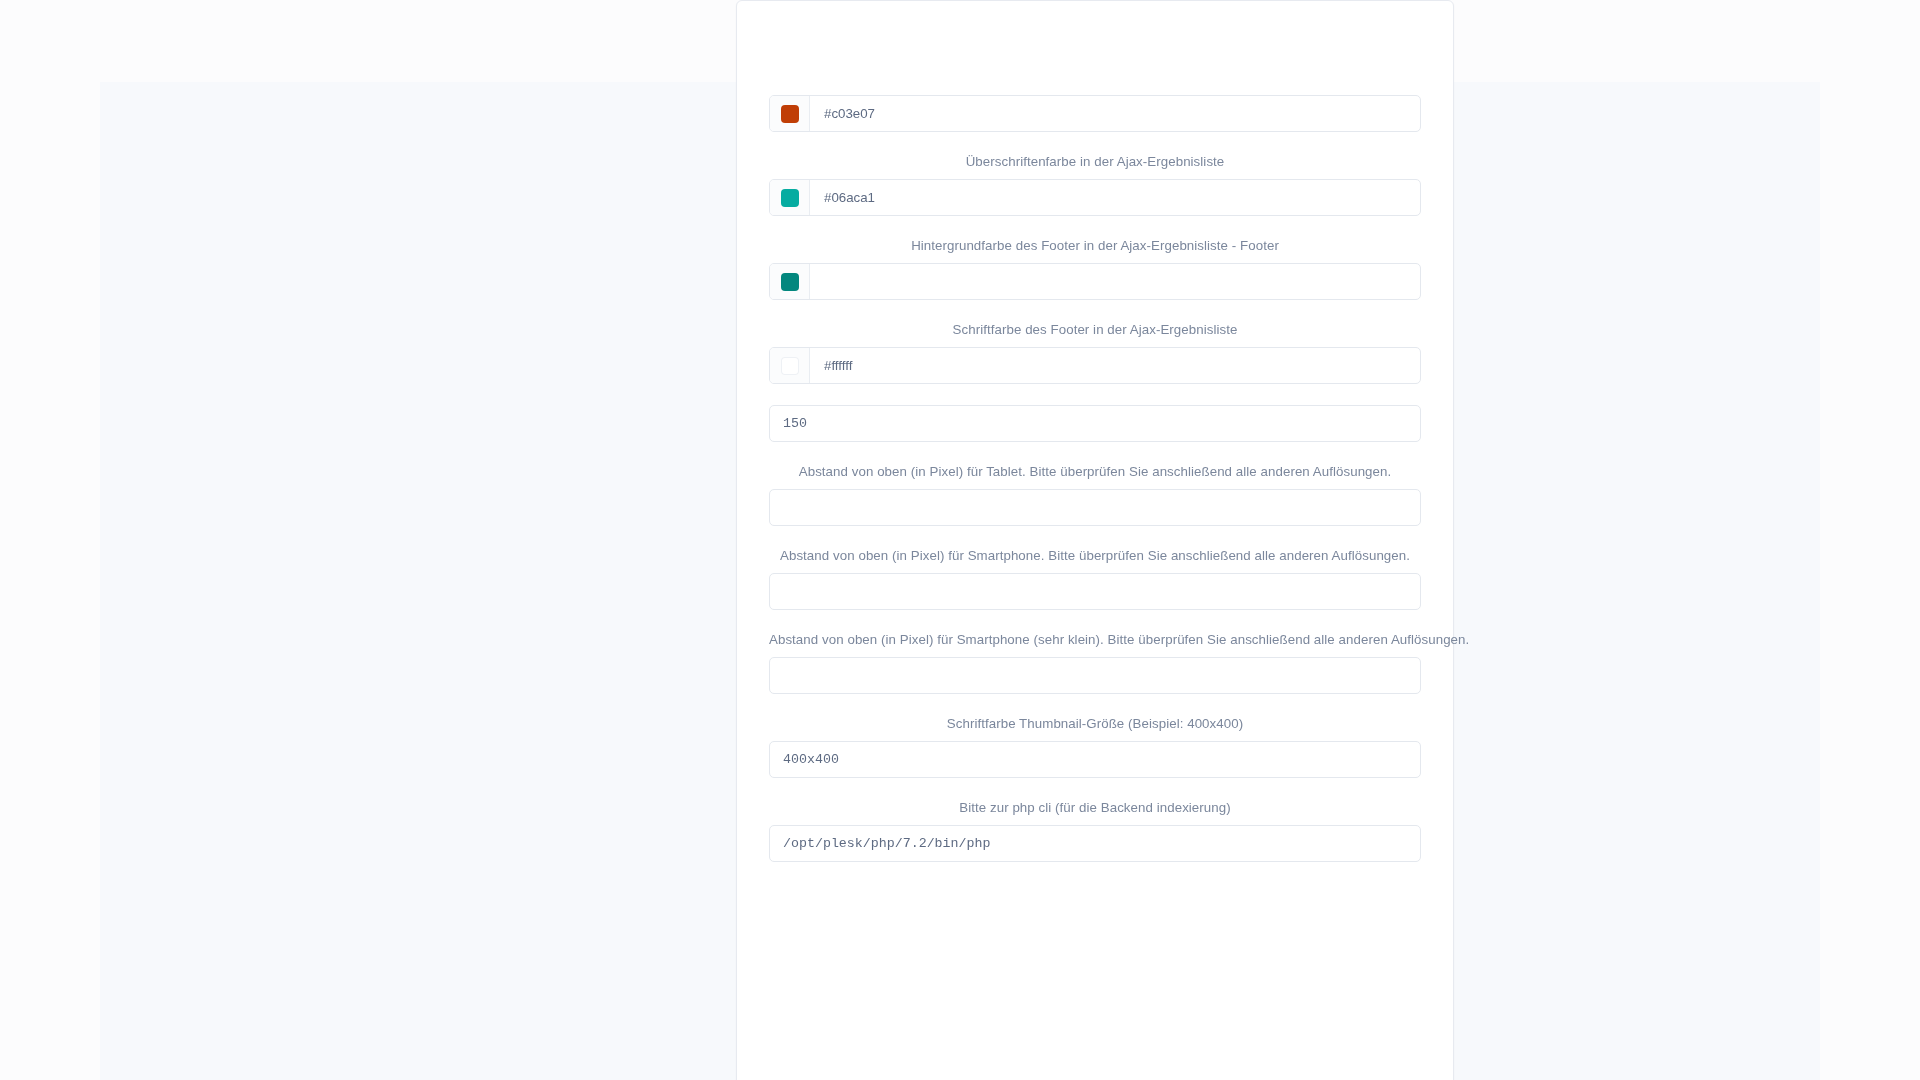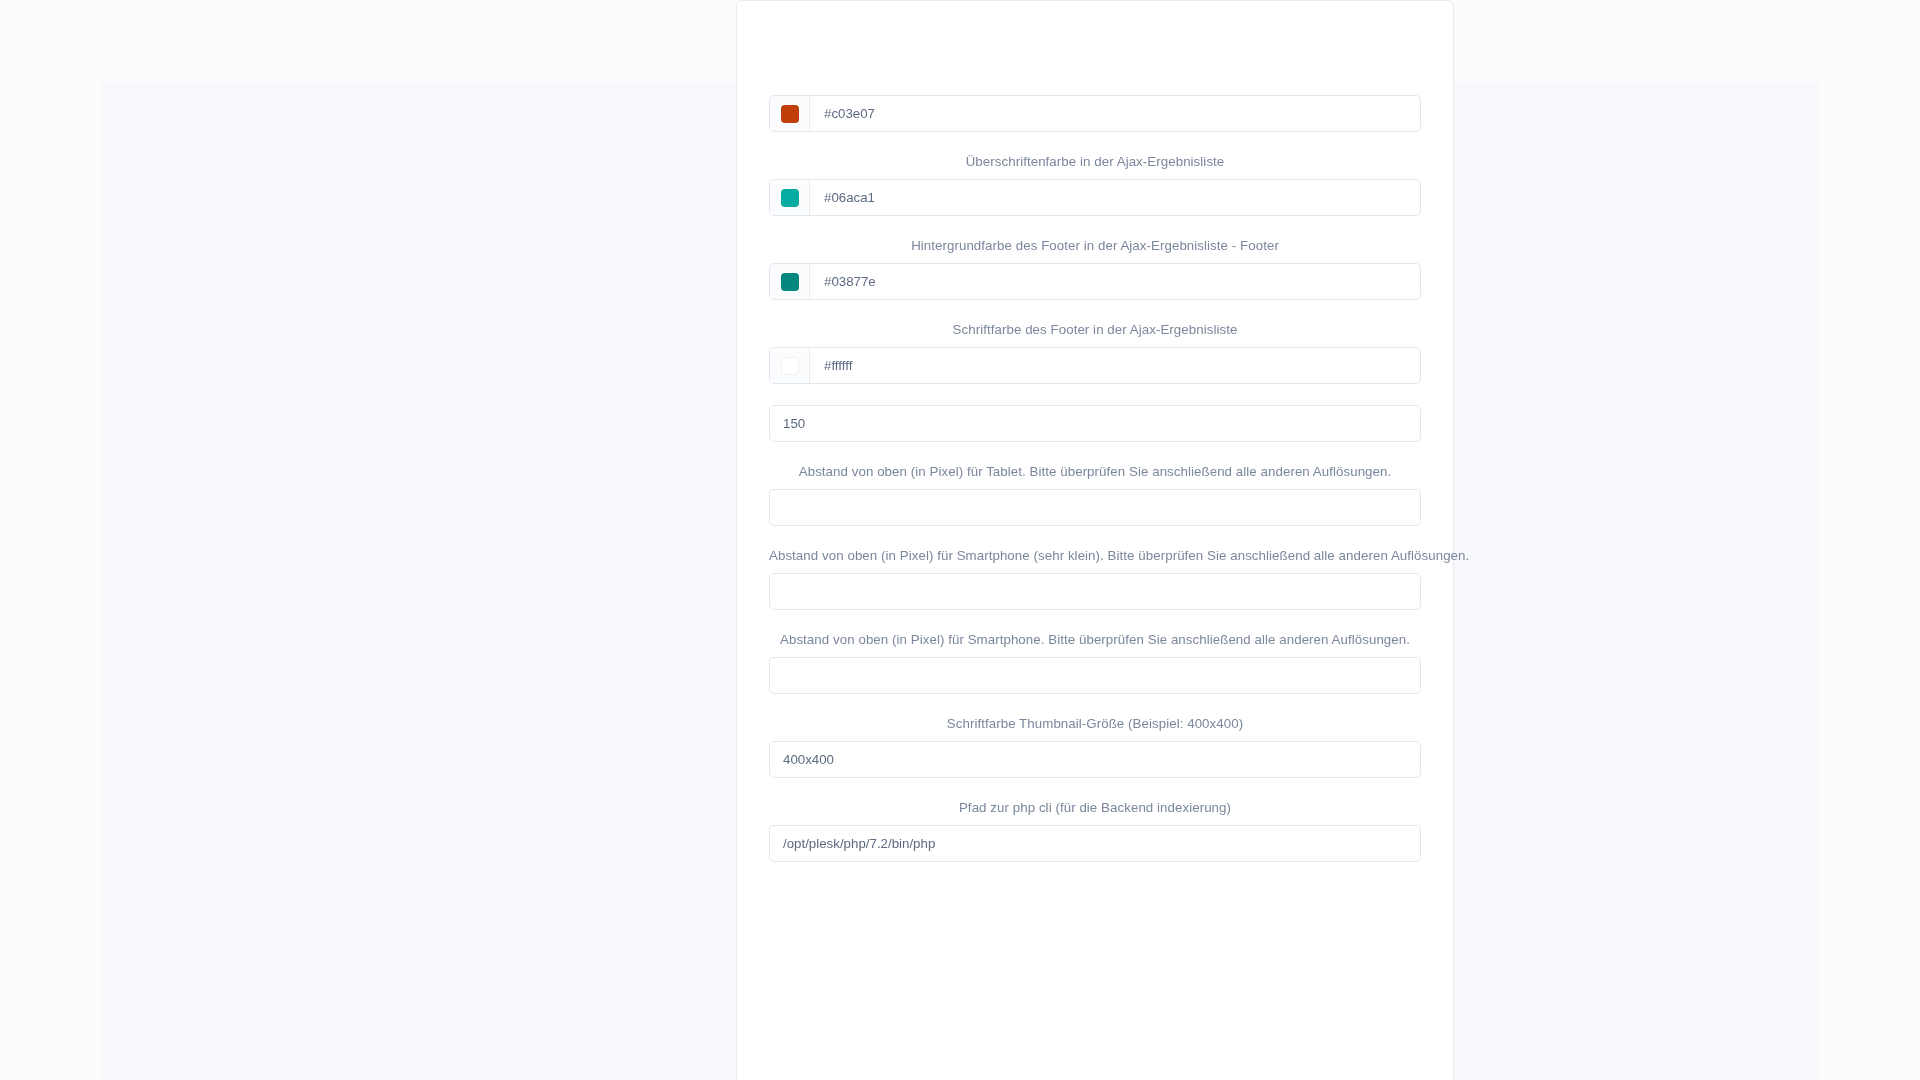--- a/index.html
+++ b/index.html
@@ -72,21 +72,21 @@
   }
 
   
   .text-input {
     display: block;
     width: 100%;
     height: 37px;
     background: #ffffff;
     border: 1px solid #e4e8ee;
     border-radius: 5px;
-    font-family: Liberation Sans, sans-serif;
+    font-family: Liberation Mono, monospace;
     font-size: 13.3px;
     color: #5d6a82;
     padding: 0 13px;
     outline: none;
   }
   .text-input::placeholder { color: #9aa5b8; }
 
   
   .color-field {
     display: flex;
@@ -158,52 +158,51 @@
               </span>
               <input type="text" class="color-value" value="#06aca1" style="">
             </div>
           </div>
           <div class="field">
             <label class="field-label">Hintergrundfarbe des Footer in der Ajax-Ergebnisliste - Footer</label>
             <div class="color-field">
               <span class="swatch-cell">
                 <span class="swatch" style="background: rgb(3, 135, 126);"></span>
               </span>
-              <input type="text" class="color-value" value="#03877e" style="">
             </div>
           </div>
           <div class="field">
             <label class="field-label">Schriftfarbe des Footer in der Ajax-Ergebnisliste</label>
             <div class="color-field">
               <span class="swatch-cell">
                 <span class="swatch is-white"></span>
               </span>
               <input type="text" class="color-value" value="#ffffff" style="">
             </div>
           </div>
           <div class="field">
             <input type="text" class="text-input" placeholder="" value="150" style="">
           </div>
           <div class="field">
             <label class="field-label">Abstand von oben (in Pixel) für Tablet. Bitte überprüfen Sie anschließend alle anderen Auflösungen.</label>
             <input type="text" class="text-input" placeholder="" style="">
           </div>
           <div class="field">
+            <label class="field-label">Abstand von oben (in Pixel) für Smartphone. Bitte überprüfen Sie anschließend alle anderen Auflösungen.</label>
+            <input type="text" class="text-input" placeholder="" style="">
+          </div>
+          <div class="field">
             <label class="field-label">Abstand von oben (in Pixel) für Smartphone (sehr klein). Bitte überprüfen Sie anschließend alle anderen Auflösungen.</label>
             <input type="text" class="text-input" placeholder="" style="">
           </div>
           <div class="field">
-            <label class="field-label">Abstand von oben (in Pixel) für Smartphone. Bitte überprüfen Sie anschließend alle anderen Auflösungen.</label>
-            <input type="text" class="text-input" placeholder="" style="">
-          </div>
-          <div class="field">
             <label class="field-label">Schriftfarbe Thumbnail-Größe (Beispiel: 400x400)</label>
             <input type="text" class="text-input" placeholder="" value="400x400" style="">
           </div>
           <div class="field">
-            <label class="field-label">Pfad zur php cli (für die Backend indexierung)</label>
+            <label class="field-label">Bitte zur php cli (für die Backend indexierung)</label>
             <input type="text" class="text-input" placeholder="" value="/opt/plesk/php/7.2/bin/php" style="">
           </div>
         </div>
     </div>
 
   </div>
 </div>
 
 </body></html>

